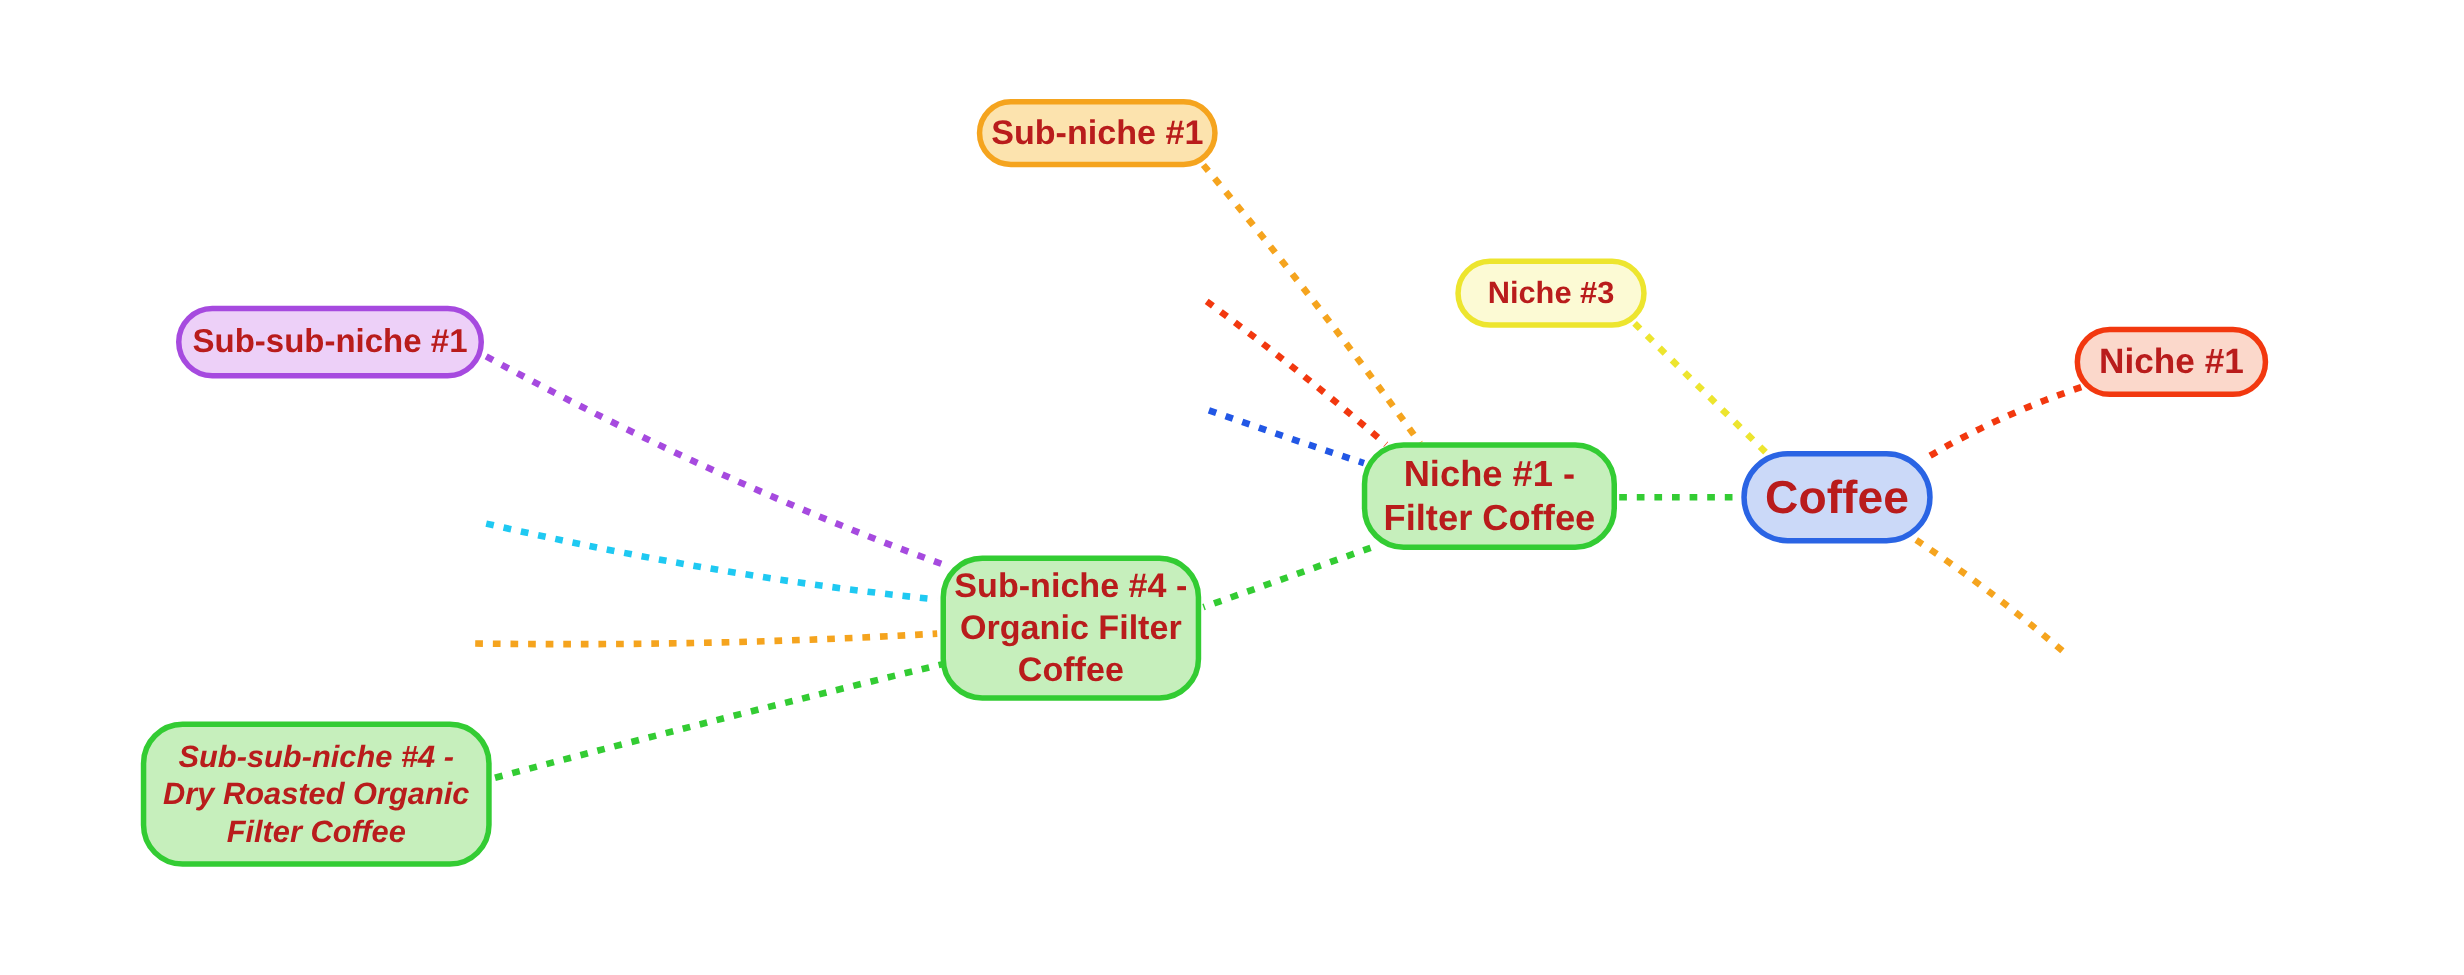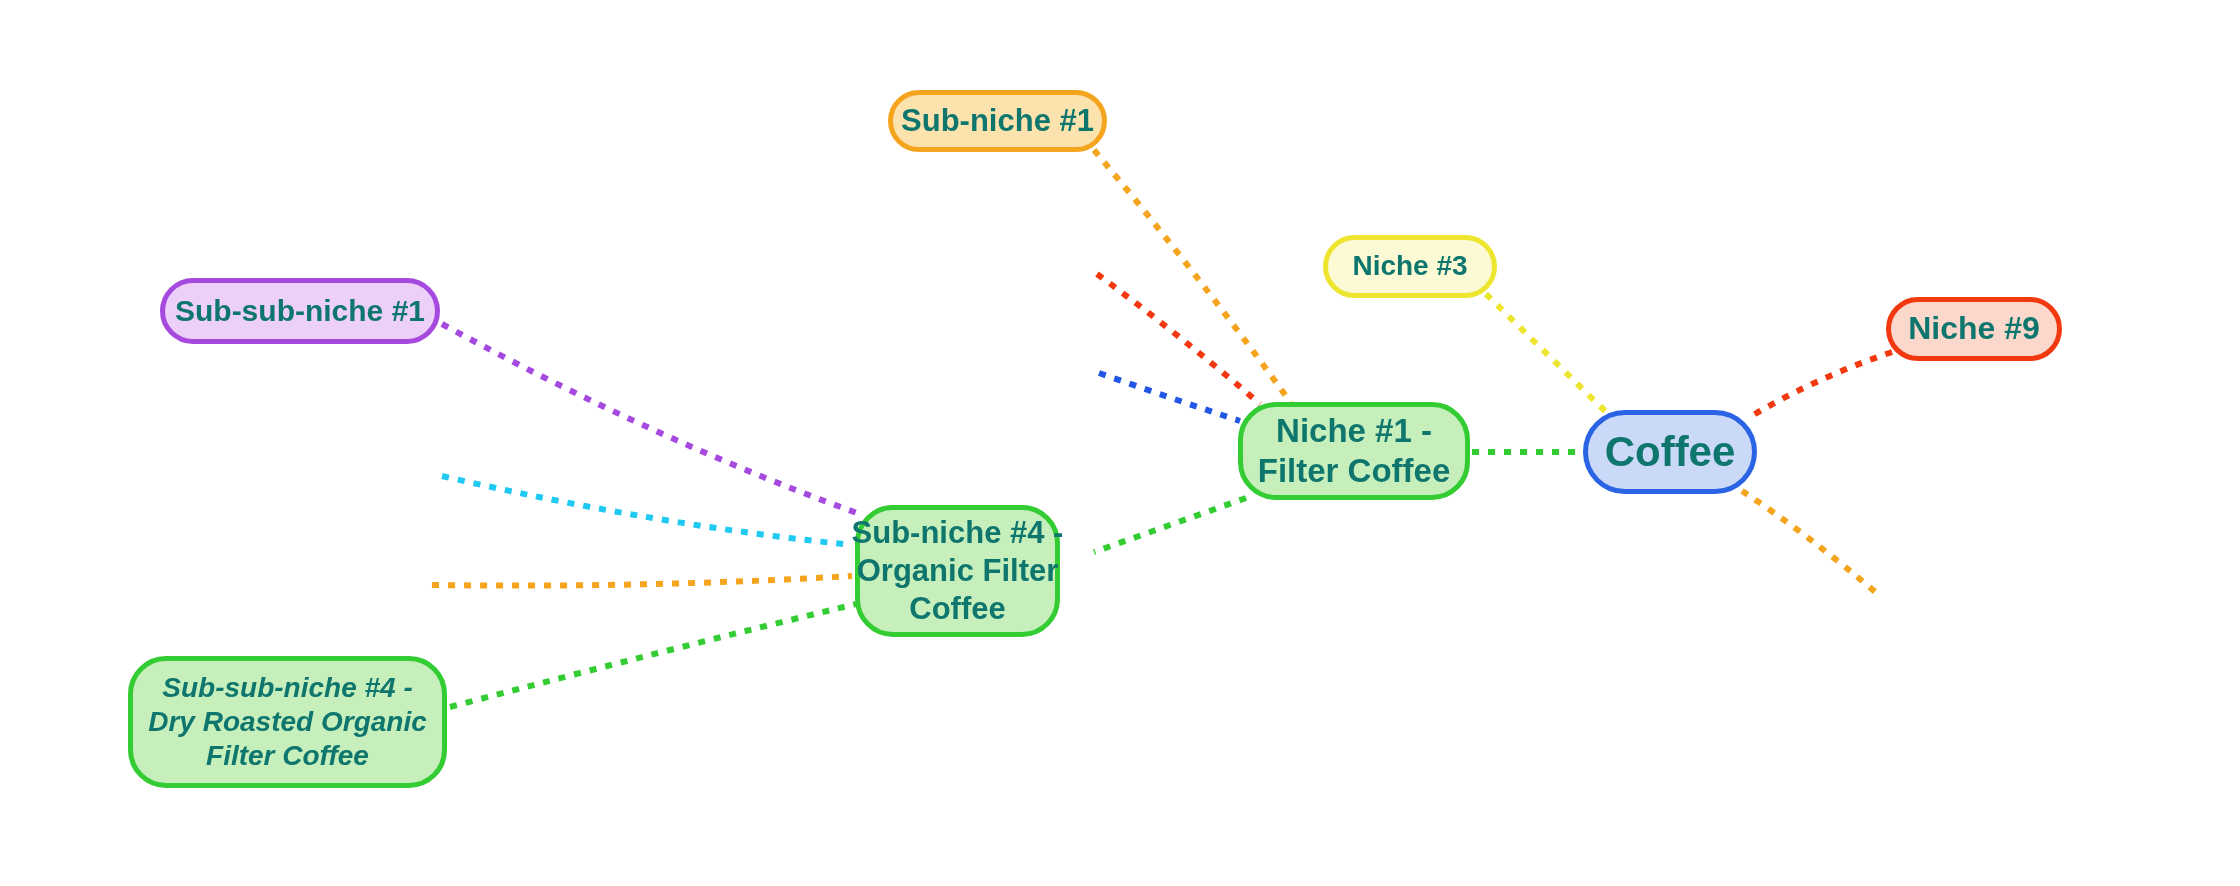--- a/index.html
+++ b/index.html
@@ -10,21 +10,21 @@
     overflow:hidden;
     font-family:"Liberation Sans", sans-serif;
   }
   .edges{position:absolute;left:0;top:0;width:2240px;height:886px;}
   .edge{fill:none;stroke-width:6;stroke-dasharray:7 9;stroke-linecap:butt;}
   .node{
     position:absolute;
     display:flex;flex-direction:column;align-items:center;justify-content:center;
     box-sizing:border-box;
     border-style:solid;border-width:5px;
-    font-weight:700;color:#0f766e;text-align:left;
+    font-weight:700;color:#b91c1c;text-align:left;
     line-height:1.22;white-space:nowrap;
     cursor:pointer;
   }
   .pill{border-radius:999px;}
   .rounded{border-radius:38px;}
   .node .line{pointer-events:none;}
 </style>
 </head>
 <body>
 
@@ -41,33 +41,33 @@
       <path d="M 442 324 Q 655 440 857 513" stroke="#A64ADF" class="edge"></path>
       <path d="M 442 476 Q 655 525 852 545" stroke="#1FC9F2" class="edge"></path>
       <path d="M 432 585 Q 645 588 852 576" stroke="#F5A41E" class="edge"></path>
       <path d="M 450 707 Q 665 650 856 604" stroke="#33CC33" class="edge"></path>
     </svg>
 
 <div class="node pill" style="left: 1583px; top: 410px; width: 174px; height: 84px; background: rgb(203, 217, 248); border-color: rgb(42, 100, 228); font-size: 42px;">
       <div class="line">Coffee</div>
     </div>
     <div class="node pill" style="left: 1886px; top: 297px; width: 176px; height: 64px; background: rgb(251, 216, 203); border-color: rgb(242, 56, 15); font-size: 32px;">
-      <div class="line">Niche #9</div>
+      <div class="line">Niche #1</div>
     </div>
     <div class="node pill" style="left: 1323px; top: 235px; width: 174px; height: 63px; background: rgb(252, 250, 212); border-color: rgb(237, 229, 46); font-size: 28px;">
       <div class="line">Niche #3</div>
     </div>
     <div class="node rounded" style="left: 1238px; top: 402px; width: 232px; height: 98px; background: rgb(198, 239, 188); border-color: rgb(51, 204, 51); font-size: 33px;">
       <div class="line">Niche #1 -</div>
       <div class="line">Filter Coffee</div>
     </div>
     <div class="node pill" style="left: 888px; top: 90px; width: 219px; height: 62px; background: rgb(252, 227, 174); border-color: rgb(245, 164, 30); font-size: 31px;">
       <div class="line">Sub-niche #1</div>
     </div>
-    <div class="node rounded" style="left: 855px; top: 505px; width: 205px; height: 132px; background: rgb(198, 239, 188); border-color: rgb(51, 204, 51); font-size: 31px;">
+    <div class="node rounded" style="left: 855px; top: 505px; width: 237px; height: 132px; background: rgb(198, 239, 188); border-color: rgb(51, 204, 51); font-size: 31px;">
       <div class="line">Sub-niche #4 -</div>
       <div class="line">Organic Filter</div>
       <div class="line">Coffee</div>
     </div>
     <div class="node pill" style="left: 160px; top: 278px; width: 280px; height: 66px; background: rgb(237, 208, 248); border-color: rgb(166, 74, 223); font-size: 30px;">
       <div class="line">Sub-sub-niche #1</div>
     </div>
     <div class="node rounded" style="left: 128px; top: 656px; width: 319px; height: 132px; background: rgb(198, 239, 188); border-color: rgb(51, 204, 51); font-size: 28px; font-style: italic;">
       <div class="line">Sub-sub-niche #4 -</div>
       <div class="line">Dry Roasted Organic</div>

